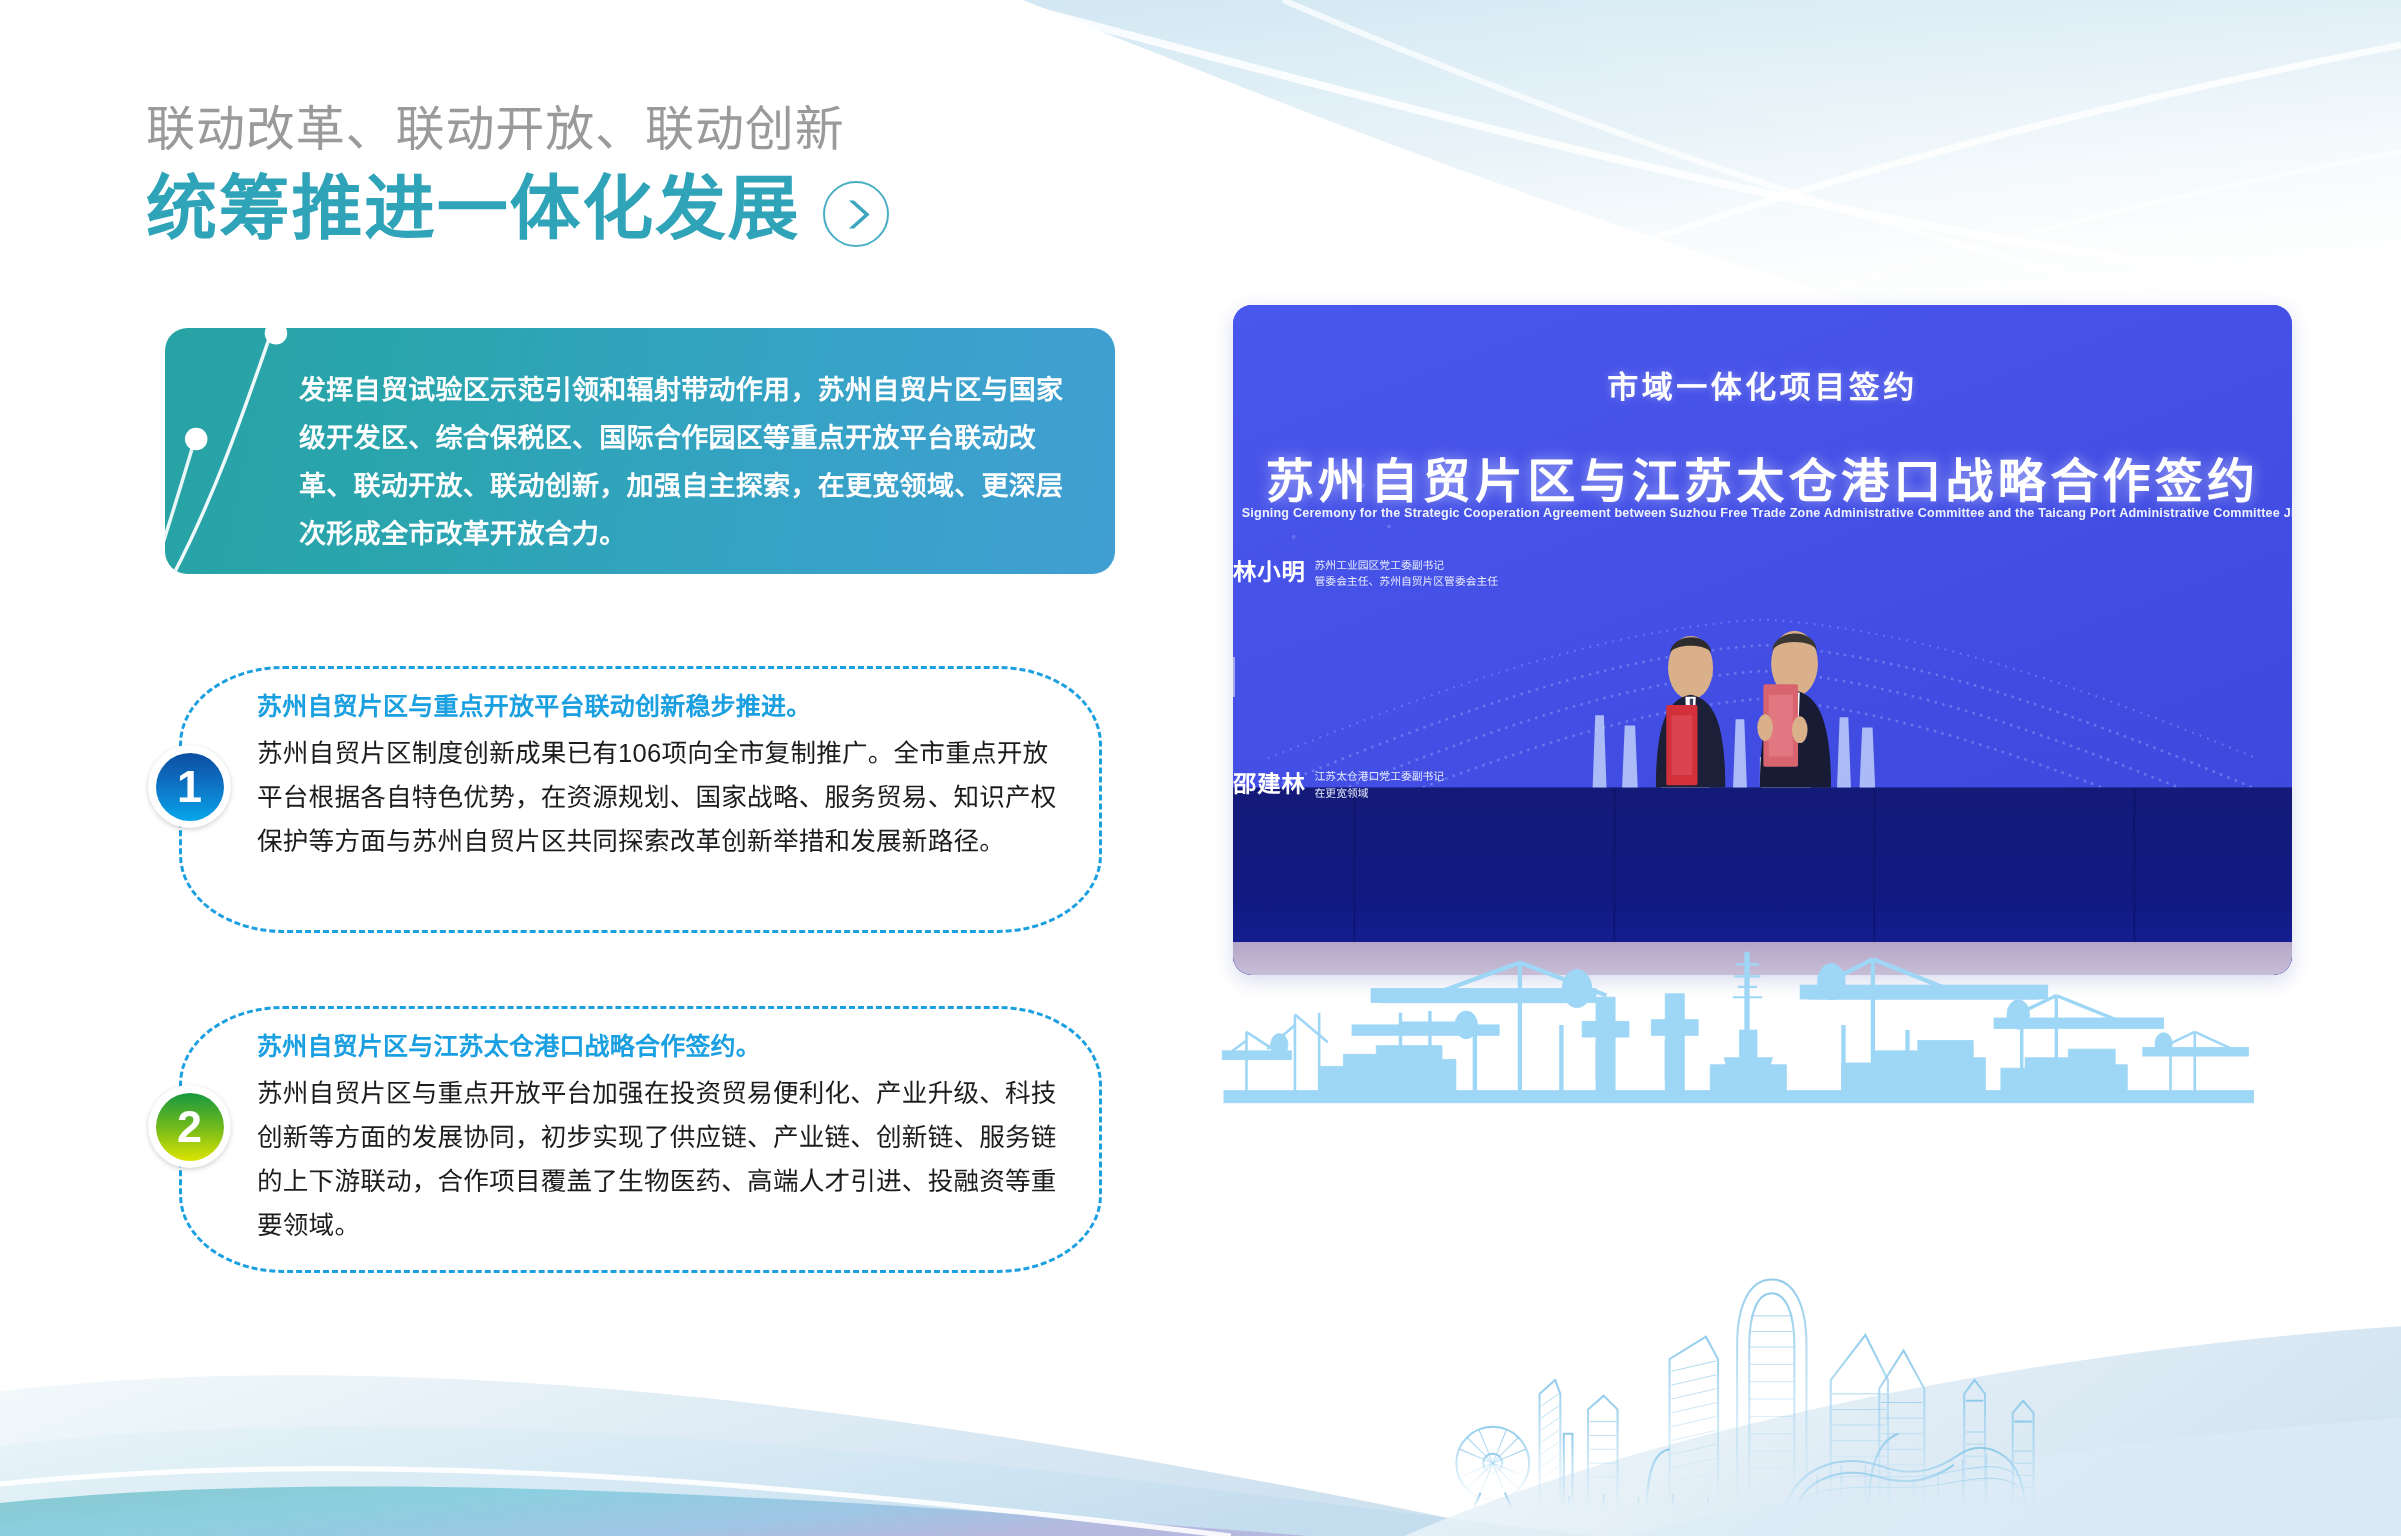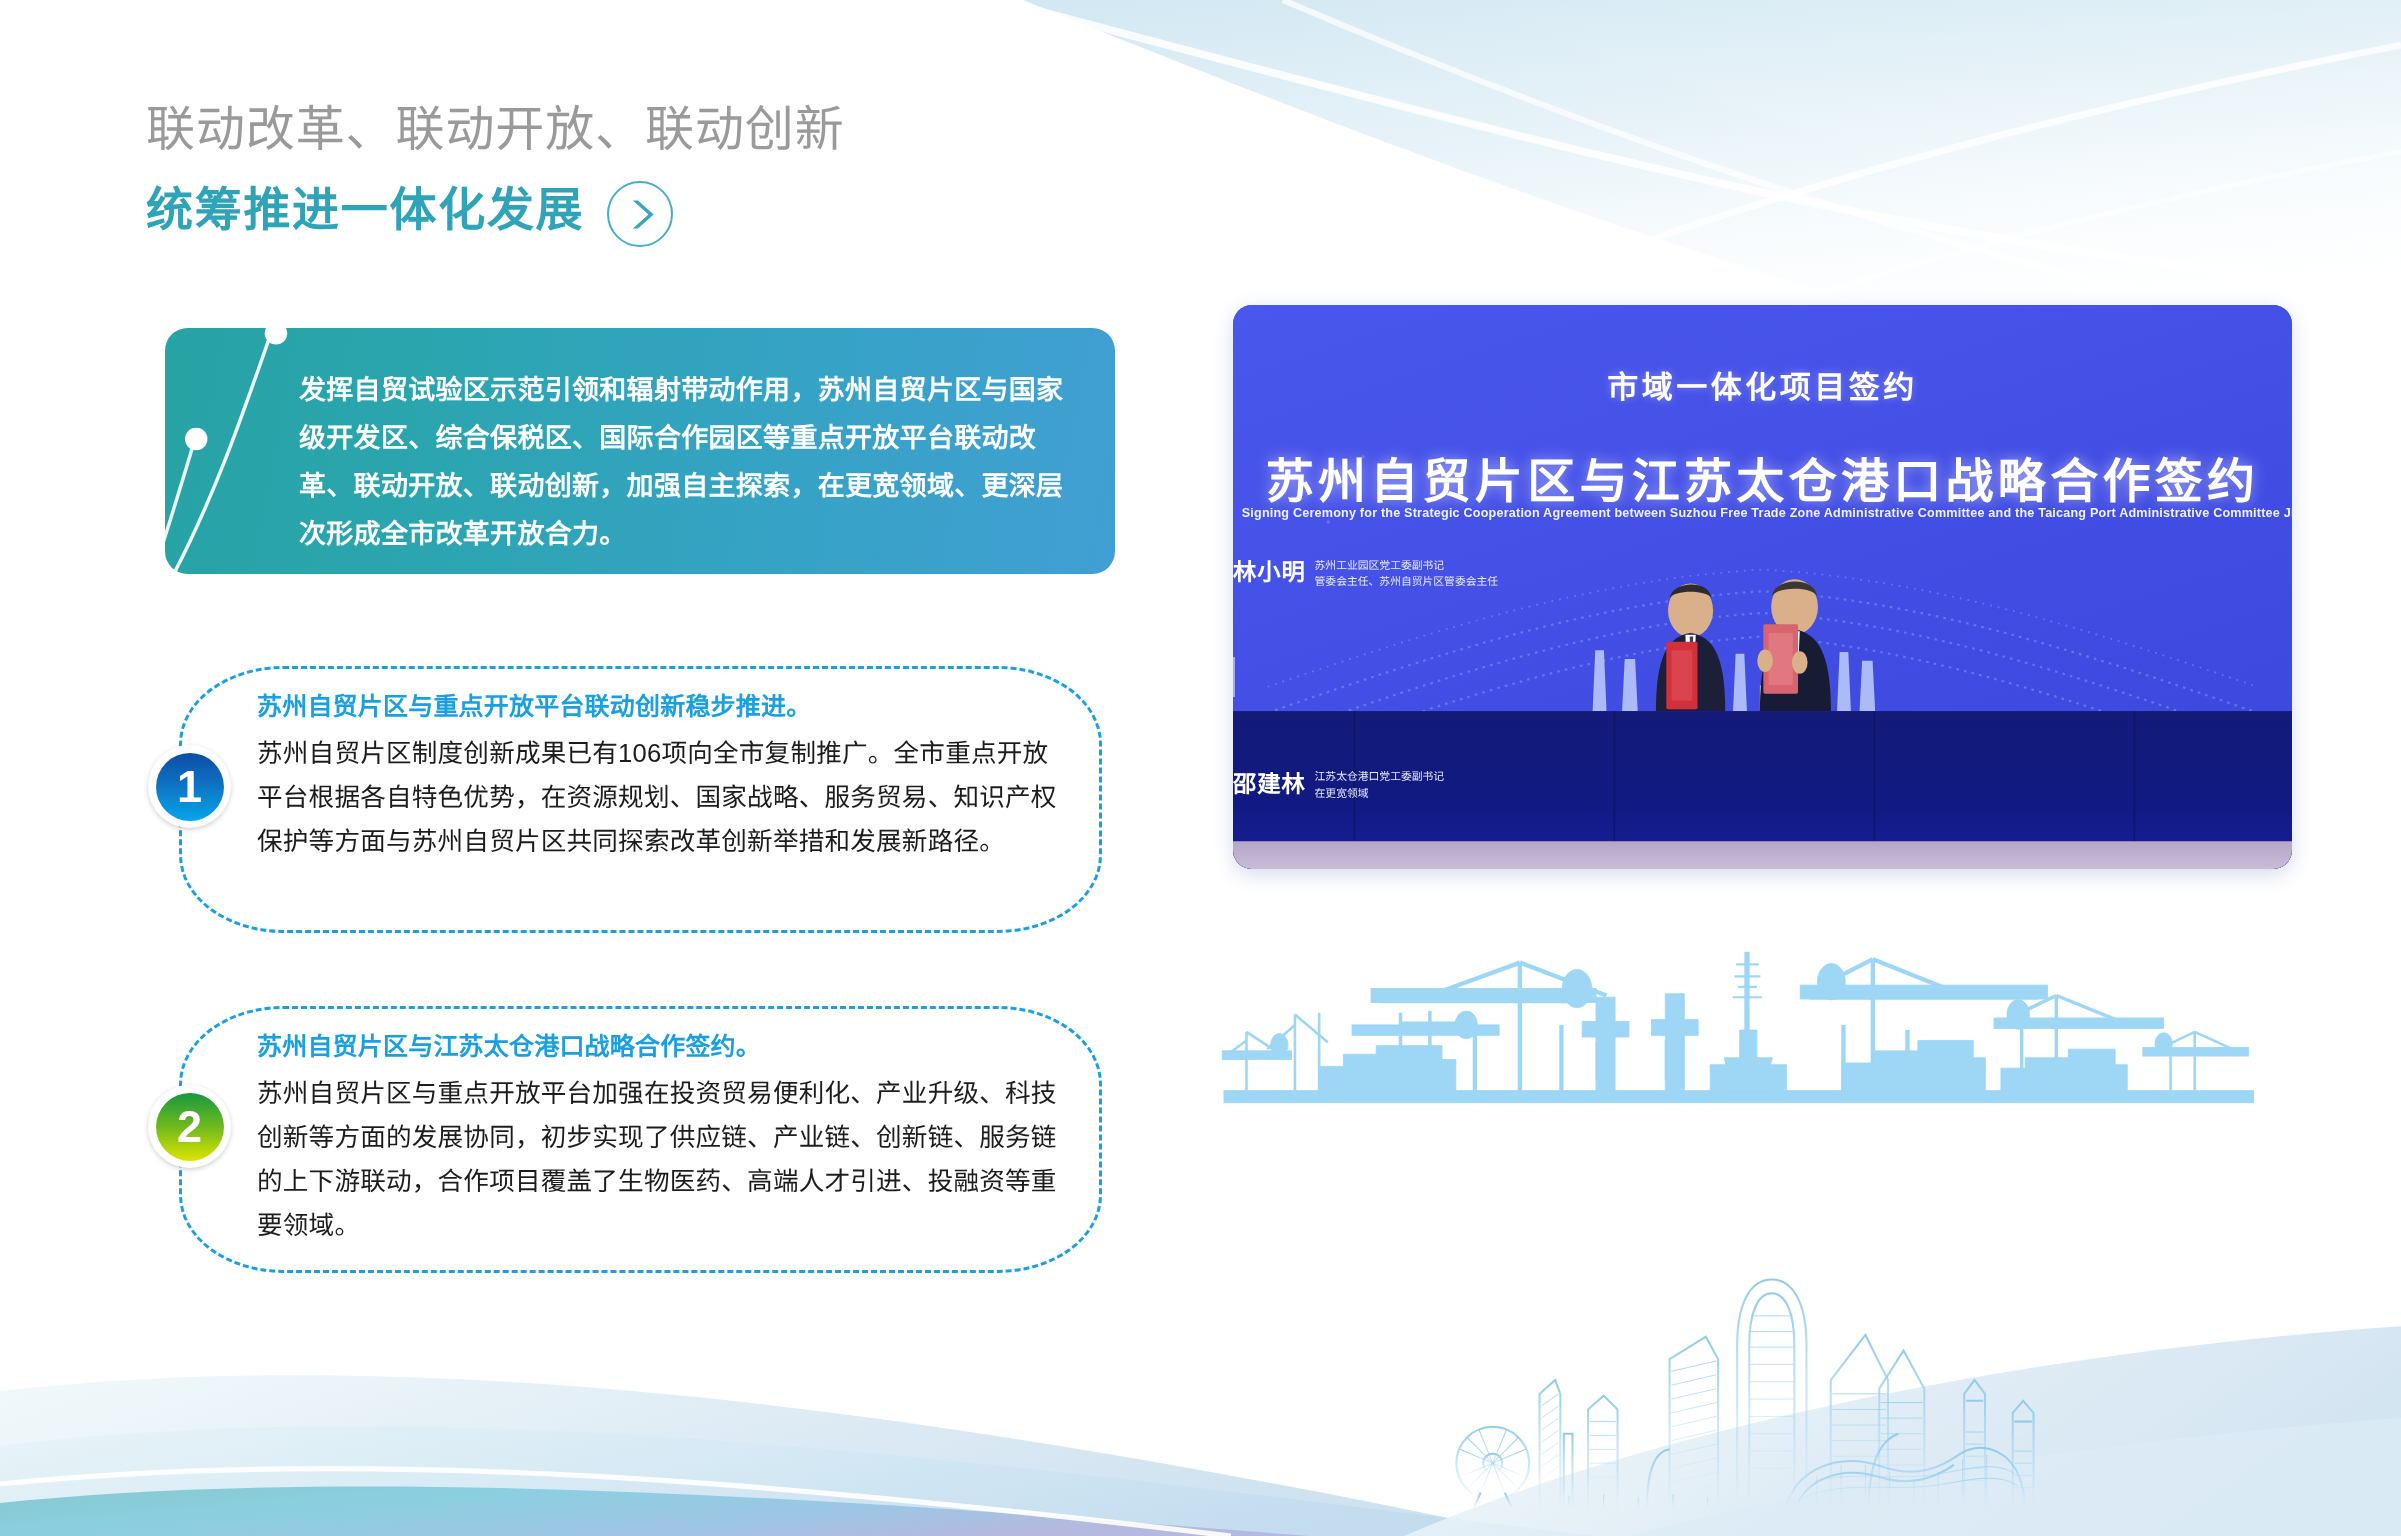--- a/index.html
+++ b/index.html
@@ -43,21 +43,21 @@
     font-weight: 400;
     white-space: nowrap;
   }
   .title-row {
     display: flex;
     align-items: center;
     gap: 22.5px;
     margin-top: 15.6px;
   }
   .title-main {
-    font-size: 47px;
+    font-size: 71px;
     line-height: 1.05;
     font-weight: 700;
     color: #2fa3b8;
     letter-spacing: 1.7px;
     white-space: nowrap;
   }
   .chevron-circle {
     flex: 0 0 auto;
     width: 62px;
     height: 62px;
@@ -156,21 +156,21 @@
     line-height: 1.72;
     letter-spacing: 0.2px;
   }
 
   
   .photo {
     position: absolute;
     left: 1233px;
     top: 305px;
     width: 1059px;
-    height: 564px;
+    height: 670px;
     border-radius: 19px;
     overflow: hidden;
     background: #4450e0;
     box-shadow: 0 5.2px 19px rgba(40,60,160,0.18);
   }
   .photo svg { position: absolute; inset: 0; width: 100%; height: 100%; }
 
   .photo-txt { position: absolute; text-align: center; color: #ffffff; }
   .ph-title-cn {
     left: 0; right: 0; top: 57px;

